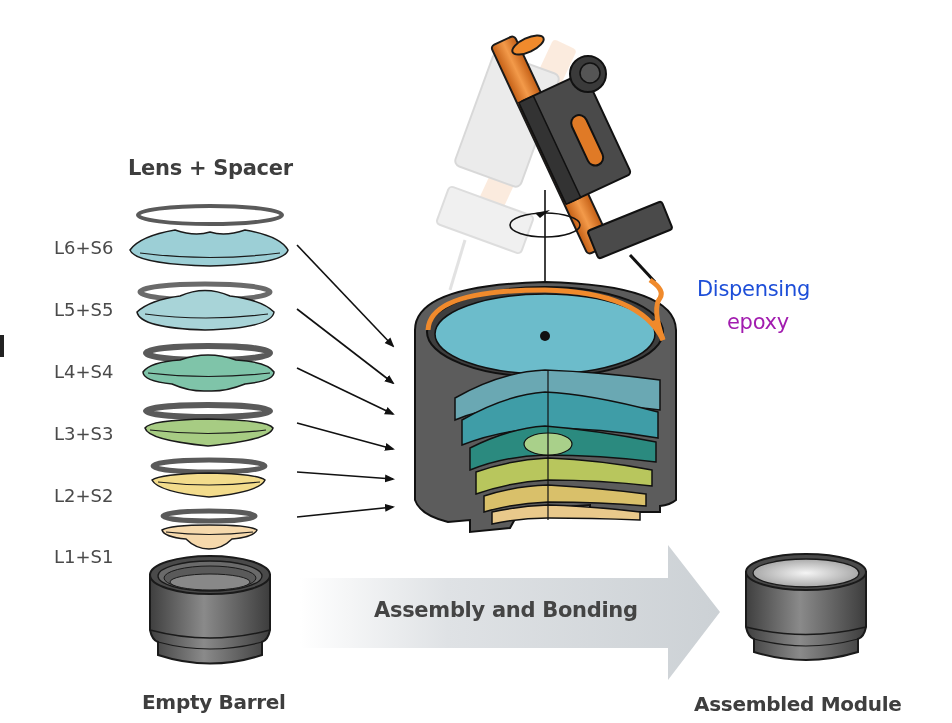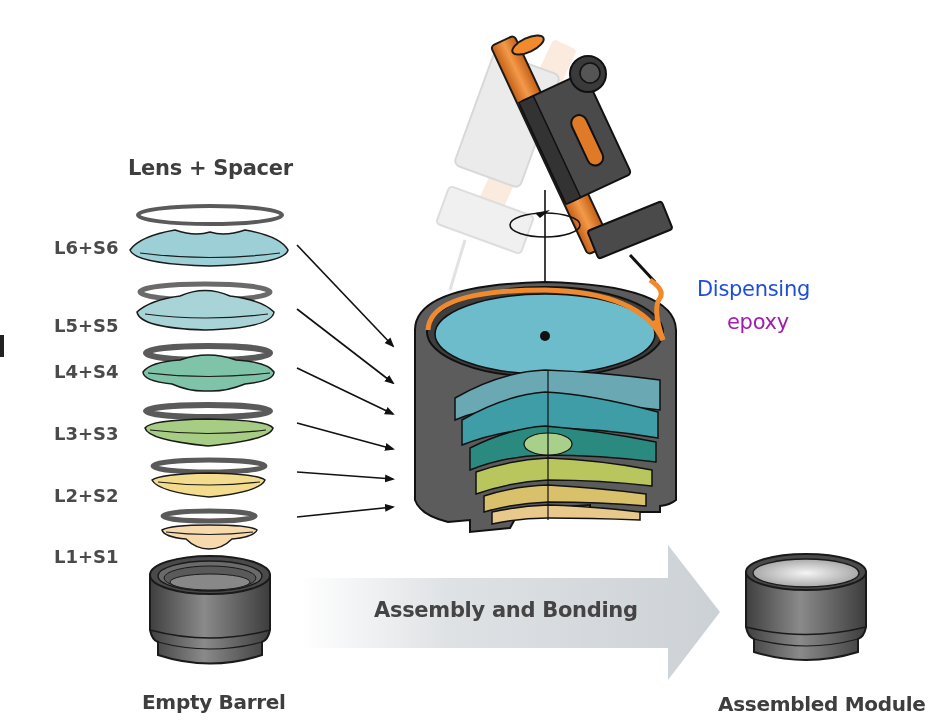--- a/index.html
+++ b/index.html
@@ -1,19 +1,19 @@
 <!DOCTYPE html>
 <html><head>
 <meta charset="utf-8">
 <style>
   html,body{margin:0;padding:0;background:#ffffff;}
   body{width:952px;height:723px;position:relative;overflow:hidden;font-family:"Liberation Sans","DejaVu Sans",sans-serif;}
   .lbl{position:absolute;color:#444;font-family:"DejaVu Sans","Liberation Sans",sans-serif;}
   .title{font-size:21px;font-weight:bold;color:#3e3e3e;letter-spacing:-0.3px;}
-  .lens-lbl{font-size:18px;color:#4a4a4a;font-weight:bold;}
+  .lens-lbl{font-size:18px;color:#4a4a4a;}
   svg{position:absolute;left:0;top:0;}
 </style>
 </head>
 <body>
 
 <svg width="952" height="723" viewBox="0 0 952 723">
   <defs>
     <linearGradient id="barrelGrad" x1="0" x2="1" y1="0" y2="0">
       <stop offset="0" stop-color="#3f3f3f"></stop>
       <stop offset="0.45" stop-color="#8a8a8a"></stop>
@@ -150,24 +150,24 @@
     <path d="M476,472 Q510,460 548,458 Q600,460 652,470 L652,486 Q600,480 548,480 Q510,482 476,494 z" fill="#b8c65d" stroke="#111" stroke-width="1.5"></path>
     <path d="M484,496 Q515,486 548,485 Q600,488 646,494 L646,506 Q600,502 548,502 Q515,503 484,512 z" fill="#d9c06a" stroke="#111" stroke-width="1.5"></path>
     <path d="M492,512 Q520,506 548,505 Q590,506 640,512 L640,520 Q590,518 548,518 Q520,518 492,524 z" fill="#e9c98b" stroke="#111" stroke-width="1.5"></path>
     <line x1="548" y1="370" x2="548" y2="520" stroke="#111" stroke-width="1.2"></line>
   </g>
 </svg>
 
 <div class="lbl title" style="left:128px;top:156px;">Lens + Spacer</div>
 
 <div class="lbl lens-lbl" style="left:54px;top:237px;">L6+S6</div>
-<div class="lbl lens-lbl" style="left:54px;top:315px;text-align:right;">L5+S5</div>
+<div class="lbl lens-lbl" style="left:54px;top:299px;text-align:right;">L5+S5</div>
 <div class="lbl lens-lbl" style="left:54px;top:361px;">L4+S4</div>
 <div class="lbl lens-lbl" style="left:54px;top:423px;">L3+S3</div>
 <div class="lbl lens-lbl" style="left:54px;top:485px;">L2+S2</div>
 <div class="lbl lens-lbl" style="left:54px;top:546px;">L1+S1</div>
 
 <div class="lbl title" style="left:142px;top:690px;font-size:20px;">Empty Barrel</div>
 <div class="lbl title" style="left:365px;top:598px;font-size:21px;color:#444;margin-left:9px;">Assembly and Bonding</div>
-<div class="lbl title" style="left:694px;top:692px;font-size:20px;margin-left:24px;">Assembled Module</div>
+<div class="lbl title" style="left:694px;top:692px;font-size:20px;">Assembled Module</div>
 
 <div class="lbl title" style="left:697px;top:277px;font-size:21px;color:#1d4ed8;font-weight:normal;">Dispensing</div>
 <div class="lbl title" style="left:727px;top:310px;font-size:21px;color:#a21caf;font-weight:normal;">epoxy</div>
 
 </body></html>

